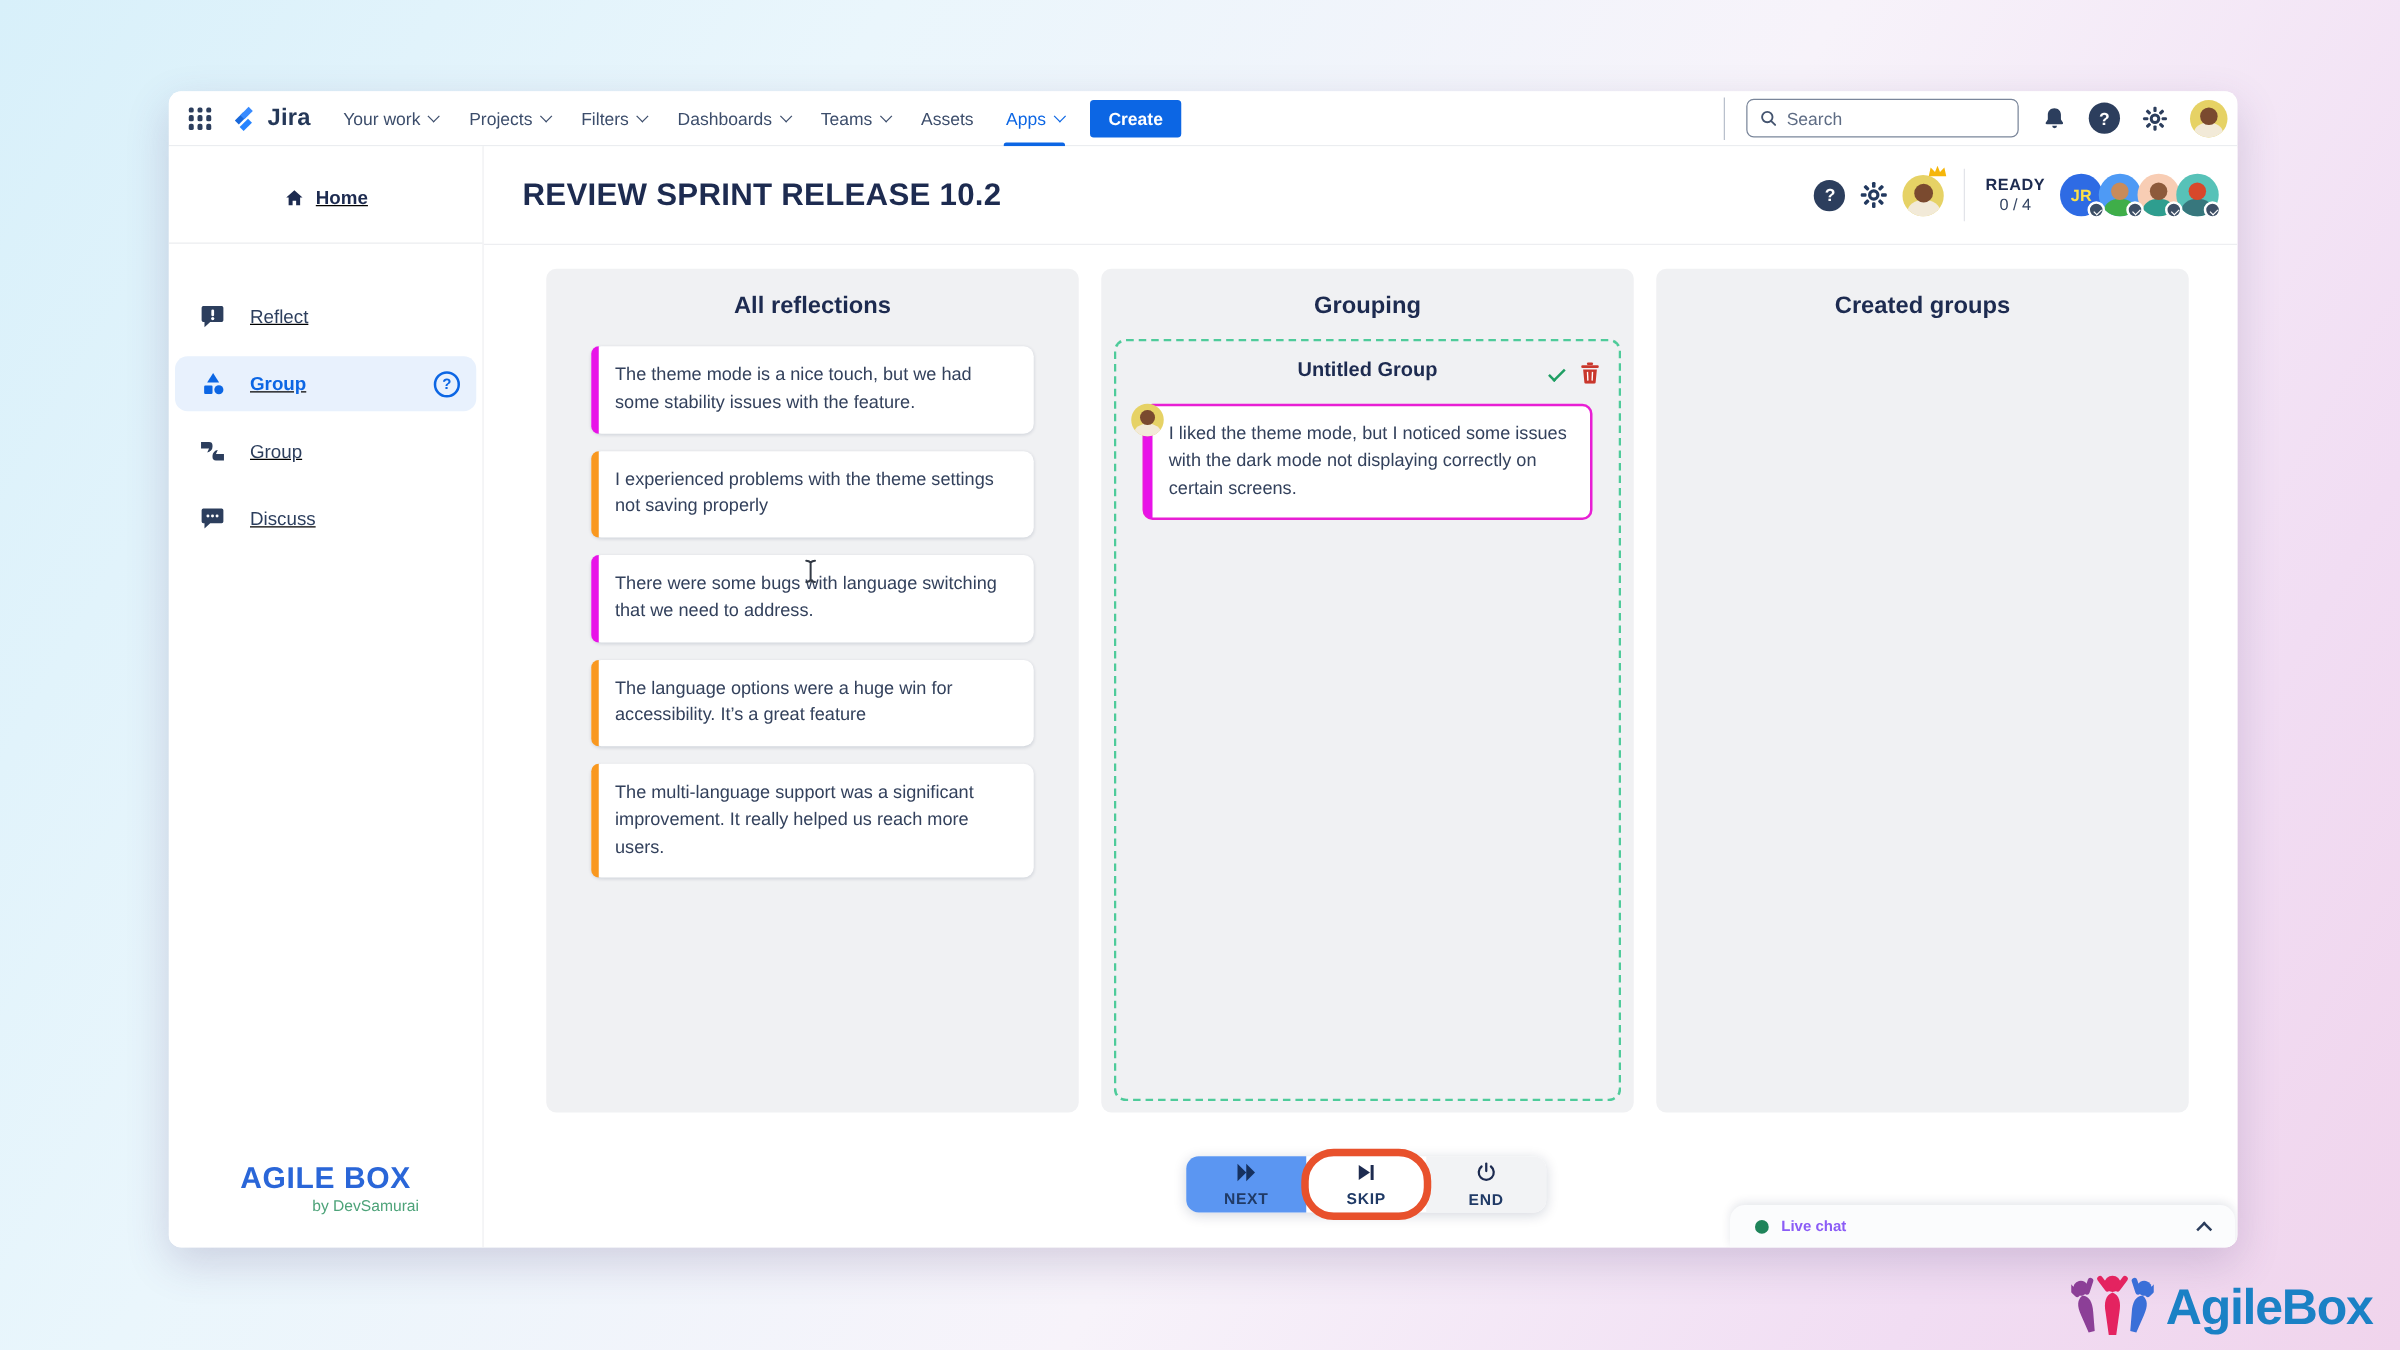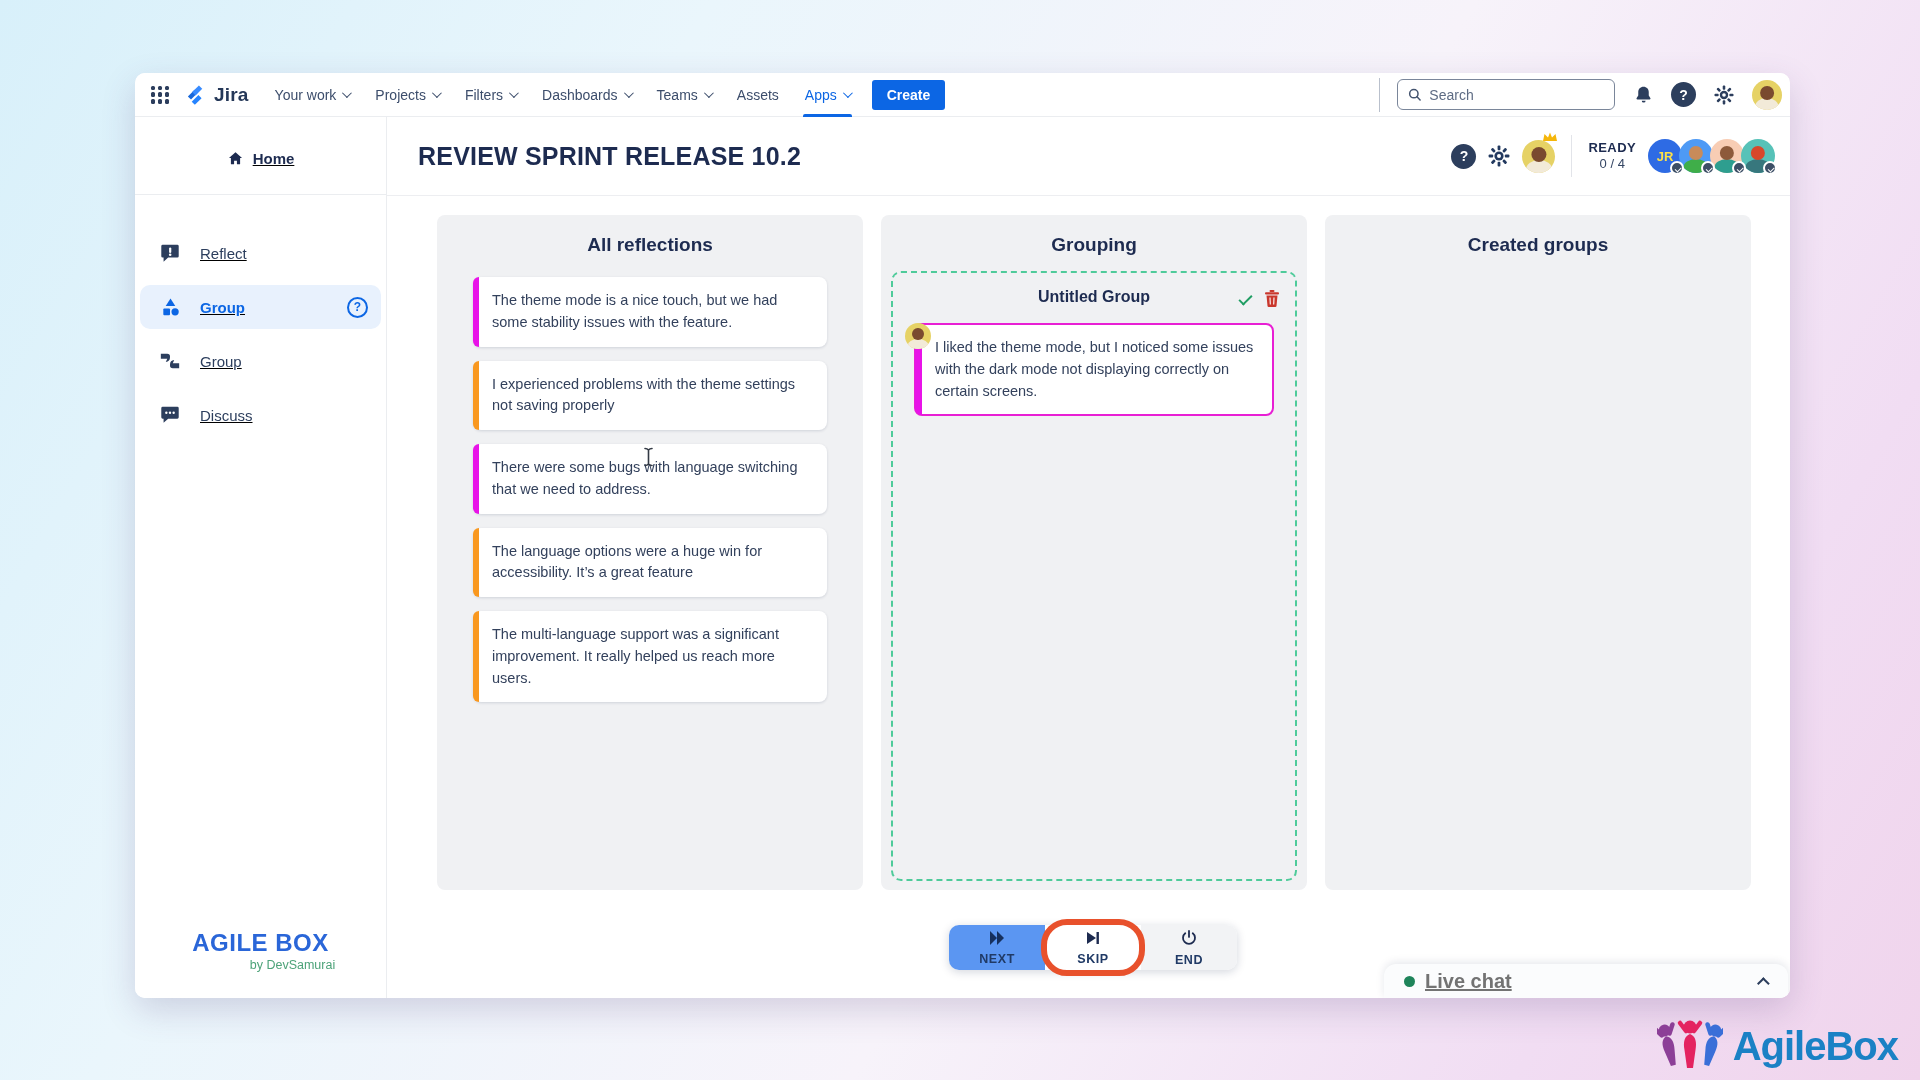--- a/index.html
+++ b/index.html
@@ -115,21 +115,21 @@
   .fbtn span { font-size:12.5px; font-weight:600; color:#203a66; letter-spacing:.6px; }
   .fbtn.next { background:#5b96f2; border-radius:10px 0 0 10px; }
   .fbtn.end  { background:#f2f3f5; border-radius:0 10px 10px 0; }
   .skip-wrap { position:relative; }
   .annotation-ring { position:absolute; inset:-6px -4px; border:6px solid #e8512c; border-radius:26px; pointer-events:none; z-index:3; }
   
   .live-chat { position:absolute; right:2px; bottom:0; width:404px; height:34px; background:#fbfcfd;
     border-radius:12px 12px 0 0; box-shadow:0 -2px 8px rgba(9,30,66,.10); display:flex; align-items:center;
     padding:0 18px 0 20px; gap:10px; cursor:pointer; }
   .lc-dot { width:11px; height:11px; border-radius:50%; }
-  .lc-label { font-size:20px; font-weight:600; color:#737373;text-decoration:underline; }
+  .lc-label { font-size:12px; font-weight:600; color:#8b5cf6; }
   .lc-chev { margin-left:auto; width:9px; height:9px; border-left:2.4px solid #2b3d5c; border-top:2.4px solid #2b3d5c;
     transform:rotate(45deg) translateY(3px); }
   
   .ibeam { position:absolute; left:256px; top:330px; z-index:5; pointer-events:none; }
   
   .watermark { position:absolute; right:22px; bottom:6px; display:flex; align-items:center; gap:10px; }
   .wm-text { font-size:40px; font-weight:800; letter-spacing:-1px; }
 </style>
 </head>
 <body>

